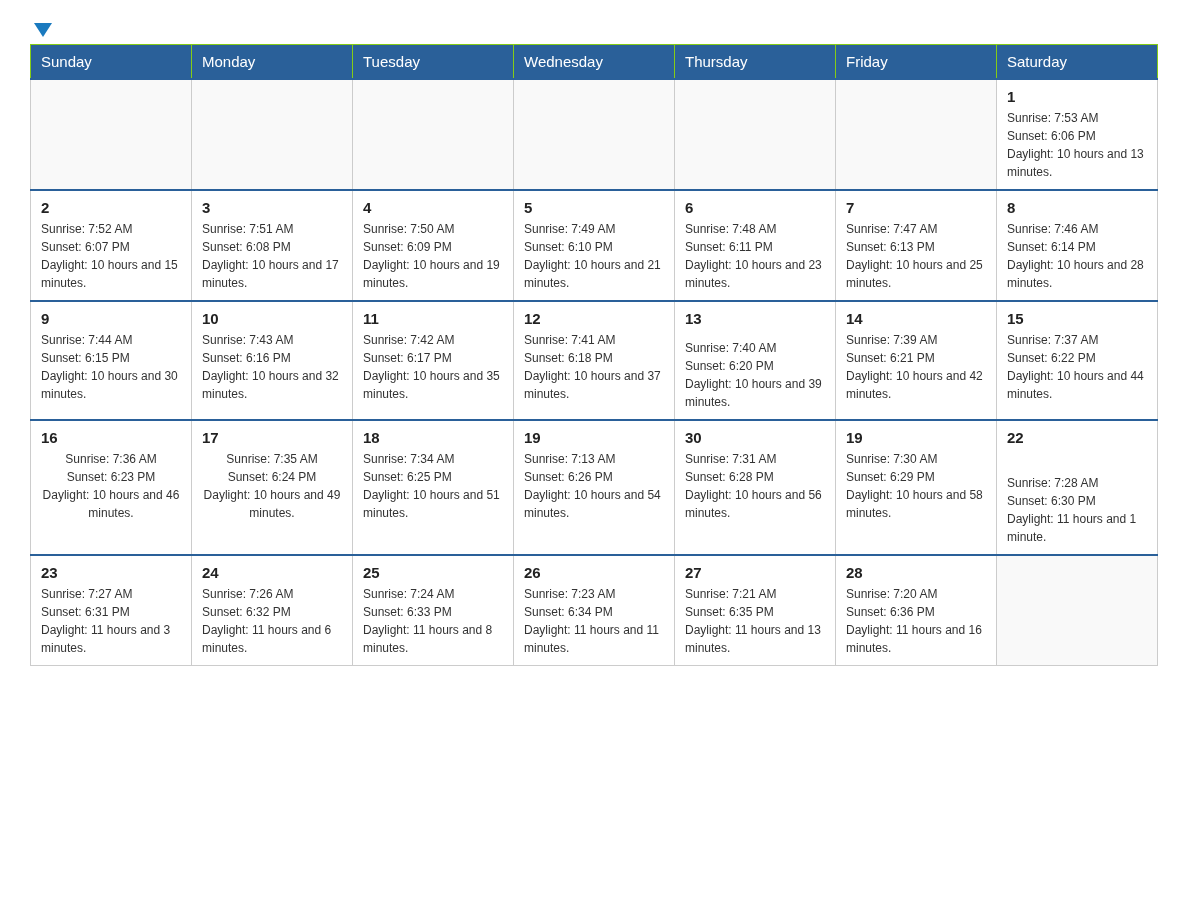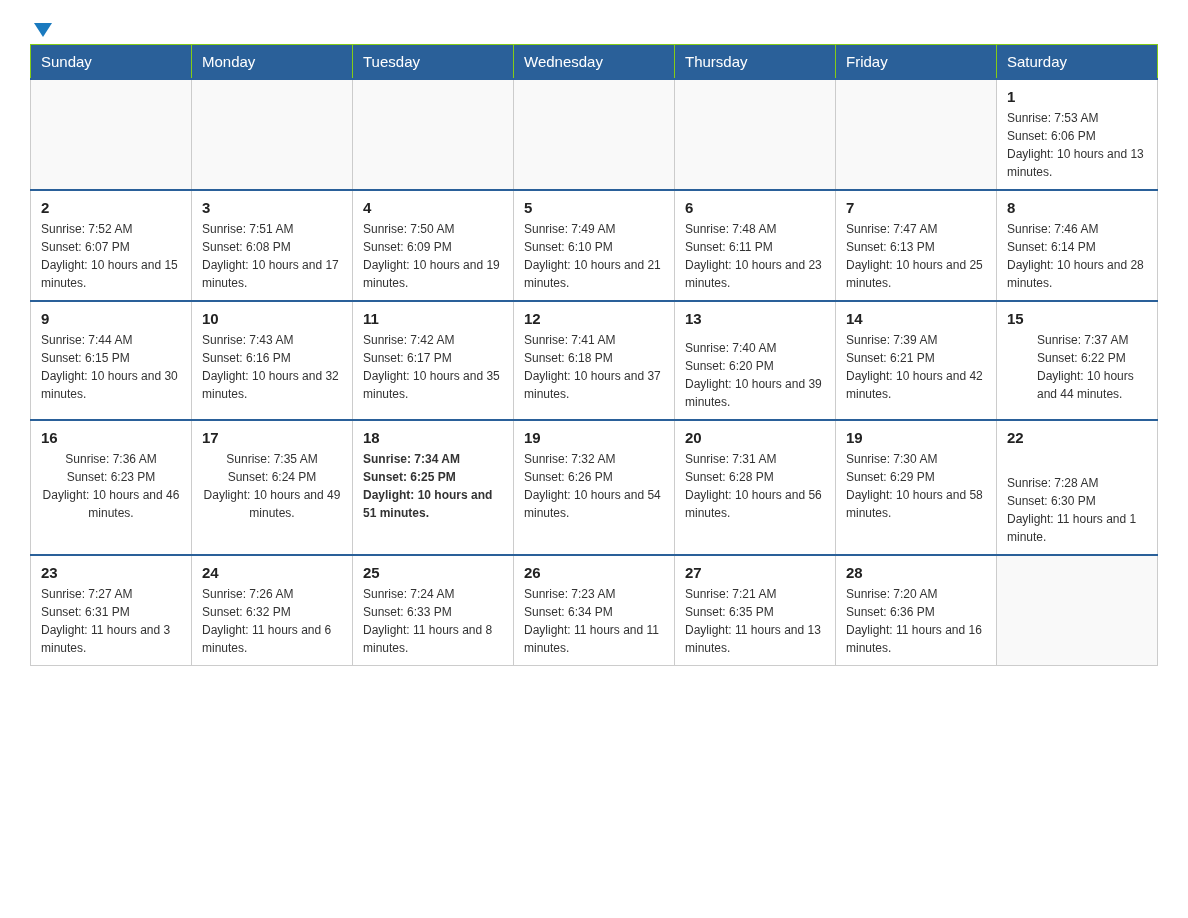--- a/index.html
+++ b/index.html
@@ -221,52 +221,52 @@
 Daylight: 10 hours and 39 minutes.</div>
         </td>
         <td>
           <span class="day-number">14</span>
           <div class="day-info" style="white-space: pre-line;">Sunrise: 7:39 AM
 Sunset: 6:21 PM
 Daylight: 10 hours and 42 minutes.</div>
         </td>
         <td>
           <span class="day-number">15</span>
-          <div class="day-info" style="white-space: pre-line; margin-left: 30px;">Sunrise: 7:37 AM
+          <div class="day-info" style="white-space: pre-line;">Sunrise: 7:37 AM
 Sunset: 6:22 PM
 Daylight: 10 hours and 44 minutes.</div>
         </td>
       </tr>
       <tr>
         <td>
           <span class="day-number">16</span>
           <div class="day-info" style="white-space: pre-line; text-align: center;">Sunrise: 7:36 AM
 Sunset: 6:23 PM
 Daylight: 10 hours and 46 minutes.</div>
         </td>
         <td>
           <span class="day-number">17</span>
           <div class="day-info" style="white-space: pre-line; text-align: center;">Sunrise: 7:35 AM
 Sunset: 6:24 PM
 Daylight: 10 hours and 49 minutes.</div>
         </td>
         <td>
           <span class="day-number">18</span>
-          <div class="day-info" style="white-space: pre-line; font-weight: bold;">Sunrise: 7:34 AM
+          <div class="day-info" style="white-space: pre-line;">Sunrise: 7:34 AM
 Sunset: 6:25 PM
 Daylight: 10 hours and 51 minutes.</div>
         </td>
         <td>
           <span class="day-number">19</span>
-          <div class="day-info" style="white-space: pre-line;">Sunrise: 7:32 AM
+          <div class="day-info" style="white-space: pre-line;">Sunrise: 7:13 AM
 Sunset: 6:26 PM
 Daylight: 10 hours and 54 minutes.</div>
         </td>
         <td>
-          <span class="day-number">20</span>
+          <span class="day-number">30</span>
           <div class="day-info" style="white-space: pre-line;">Sunrise: 7:31 AM
 Sunset: 6:28 PM
 Daylight: 10 hours and 56 minutes.</div>
         </td>
         <td>
           <span class="day-number">19</span>
           <div class="day-info" style="white-space: pre-line;">Sunrise: 7:30 AM
 Sunset: 6:29 PM
 Daylight: 10 hours and 58 minutes.</div>
         </td>

